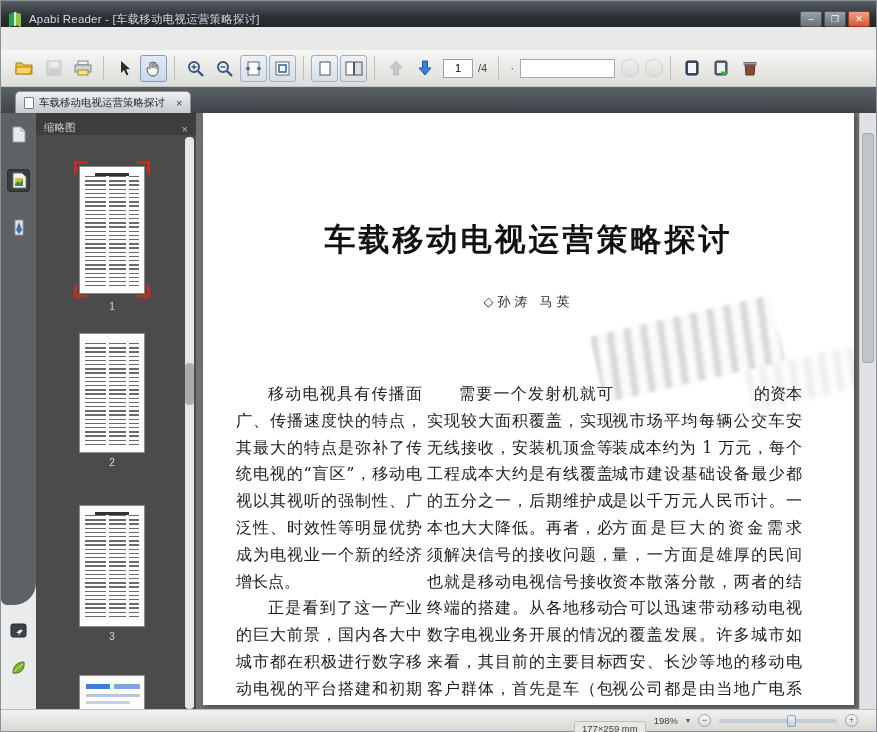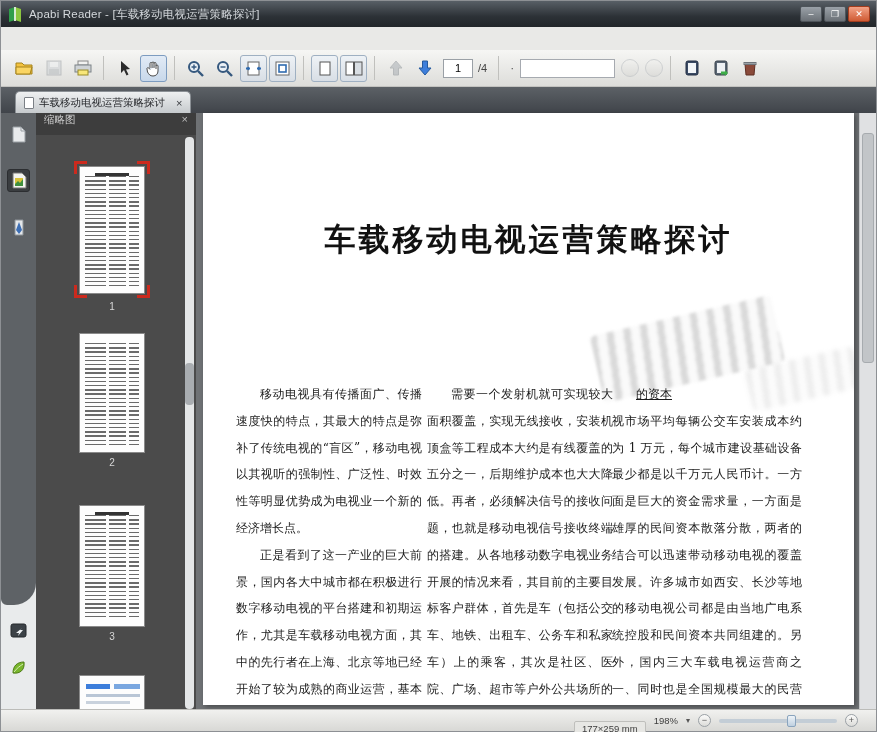--- a/index.html
+++ b/index.html
@@ -2,21 +2,21 @@
 <html><head>
 <meta charset="utf-8">
 <style>
   * { margin:0; padding:0; box-sizing:border-box; }
   html,body { width:877px; height:732px; }
   body { font-family:"Liberation Sans", sans-serif; background:#b9bcbe; overflow:hidden; }
   .window { position:relative; width:877px; height:732px; border:1px solid #8d9094; background:#e9e9e7; }
 
   
   .titlebar { position:absolute; top:0; left:0; right:0; height:26px;
-    background:linear-gradient(#585f66,#2c3136 60%,#22262a); display:flex; align-items:center; padding:0 6px; }
+    background:linear-gradient(#585f66,#2c3136 60%,#22262a); display:flex; align-items:flex-end; padding:0 6px; }
   .titlebar .logo { width:16px; height:16px; margin-right:6px; }
   .titlebar .title { color:#d4d8dc; font-size:11.5px; letter-spacing:.2px; }
   .winbtns { margin-left:auto; display:flex; gap:2px; }
   .winbtn { width:22px; height:16px; font-size:9px; line-height:15px; text-align:center; color:#fff;
     background:linear-gradient(#9aa1a8,#6b7177); border:1px solid #4e545a; border-radius:2px; }
   .winbtn.close { background:linear-gradient(#f2a286,#cf5a33); border-color:#a33c1d; }
 
   
   .menubar { position:absolute; top:26px; left:0; right:0; height:23px; background:#ebebe9;
     border-bottom:1px solid #d2d2cf; display:flex; align-items:center; padding-left:8px; }
@@ -57,21 +57,21 @@
   .iconstrip { position:absolute; left:0; top:0; width:35px; height:598px; background:#e9ebec; }
   .iconstrip .dark { position:absolute; left:0; top:0; width:35px; height:492px; background:#5e6266;
     border-radius:0 0 22px 6px; }
   .strip-ico { position:absolute; left:6px; width:23px; height:23px; border-radius:3px;
     display:flex; align-items:center; justify-content:center; }
   .strip-ico.sel { background:#3a3d40; border:1px solid #2c2e31; }
 
   
   .sidebar { position:absolute; left:35px; top:0; width:160px; height:598px; background:#4b4b4b; }
   .sb-header { position:absolute; top:0; left:0; right:0; height:22px; background:#3d3d3d;
-    display:flex; align-items:flex-start; padding:0 8px; }
+    display:flex; align-items:flex-end; padding:0 8px; }
   .sb-header .t { color:#cfcfcf; font-size:10.5px; }
   .sb-header .x { margin-left:auto; color:#bdbdbd; font-size:11px; }
   .thumb { position:absolute; left:43px; width:66px; background:#fdfdfd; border:1px solid #8a8a8a; }
   .thumb .tx { position:absolute; left:5px; right:5px; top:9px; bottom:7px;
     background:repeating-linear-gradient(180deg, rgba(70,70,70,.8) 0 1.4px, rgba(255,255,255,0) 1.4px 4.2px); }
   .thumb .gap { position:absolute; top:9px; bottom:7px; width:3px; background:#fdfdfd; }
   .thumb .head { position:absolute; top:3px; left:6px; right:6px; height:9px; background:#fdfdfd; }
   .thumb .head::after { content:""; position:absolute; left:18%; right:18%; top:3px; height:3px; background:#333; }
   .thumb-label { position:absolute; width:66px; left:43px; text-align:center; color:#d8d8d8; font-size:10px; }
   .corner { position:absolute; width:13px; height:13px; border:3px solid #cc2a1e; }
@@ -91,25 +91,25 @@
     font-family:"DejaVu Sans", sans-serif; }
   .doc-authors { position:absolute; top:180px; left:0; right:0; text-align:center;
     font-size:13px; color:#2a2a2a; letter-spacing:4px; font-family:"DejaVu Serif", serif; }
   .stamp { position:absolute; left:392px; top:202px; width:185px; height:68px; transform:rotate(-13deg);
     background:repeating-linear-gradient(95deg, rgba(130,130,130,.30) 0 7px, rgba(200,200,200,.10) 7px 17px);
     filter:blur(1.6px); border-radius:5px; }
   .stamp2 { position:absolute; left:545px; top:245px; width:110px; height:42px; transform:rotate(-13deg);
     background:repeating-linear-gradient(95deg, rgba(150,150,150,.18) 0 6px, rgba(210,210,210,.08) 6px 15px);
     filter:blur(2px); border-radius:5px; }
   .col { position:absolute; top:268px; height:330px; width:186px; overflow:hidden;
-    font-family:"DejaVu Serif", serif; font-size:12px; line-height:26.8px;
+    font-family:"DejaVu Serif", serif; font-size:16px; line-height:26.8px;
     text-align:justify; color:#1c1c1c; }
   .col p { text-indent:2em; }
   .col1 { left:33px; } .col2 { left:224px; } .col3 { left:409px; width:190px; }
-  .frag { text-indent:0;text-decoration:underline; }
+  .frag { text-align:right; text-indent:0; }
   .col3 p.cont { text-indent:0; }
 
   
   .vscroll { position:absolute; right:0; top:0; width:17px; height:598px; background:#e0e1e3; border-left:1px solid #c4c6c8; }
   .vscroll .vthumb { position:absolute; left:2px; top:20px; width:12px; height:230px; background:#c2c5c8;
     border:1px solid #a7abaf; border-radius:3px; }
 
   
   .statusbar { position:absolute; bottom:0; left:0; right:0; height:22px;
     background:linear-gradient(#f1f1ef,#d8d8d5); border-top:1px solid #bcbcb9;
@@ -376,20 +376,21 @@
         <div style="position:absolute; left:6px; top:25px; width:44px; height:3px; background:#c9d2dd;"></div>
       </div>
 
       <div class="sb-scroll"></div>
       <div class="sb-thumbbar"></div>
     </div>
 
     <div class="main">
       <div class="page">
         <div class="doc-title">车载移动电视运营策略探讨</div>
+        <div class="doc-authors">◇孙涛  马英</div>
         <div class="stamp"></div>
         <div class="stamp2"></div>
 
         <div class="col col1">
           <p>移动电视具有传播面广、传播速度快的特点，其最大的特点是弥补了传统电视的“盲区”，移动电视以其视听的强制性、广泛性、时效性等明显优势成为电视业一个新的经济增长点。</p>
           <p>正是看到了这一产业的巨大前景，国内各大中城市都在积极进行数字移动电视的平台搭建和初期运作，尤其是车载移动电视方面，其中的先行者在上海、北京等地已经开始了较为成熟的商业运营，基本特点是以广告作为盈利点支付每个月的常规运行费用。</p>
 
         </div>
         <div class="col col2">
           <p>需要一个发射机就可实现较大面积覆盖，实现无线接收，安装机顶盒等工程成本大约是有线覆盖的五分之一，后期维护成本也大大降低。再者，必须解决信号的接收问题，也就是移动电视信号接收终端的搭建。从各地移动数字电视业务开展的情况来看，其目前的主要目标客户群体，首先是车（包括公交车、地铁、出租车、公务车和私家车）上的乘客，其次是社区、医院、广场、超市等户外公共场所的流动人群。长远来看，移动电视业务还将包括火车、长途汽车、飞机、轮船的乘客以及手持移动电视终端的个人用户群……</p>

